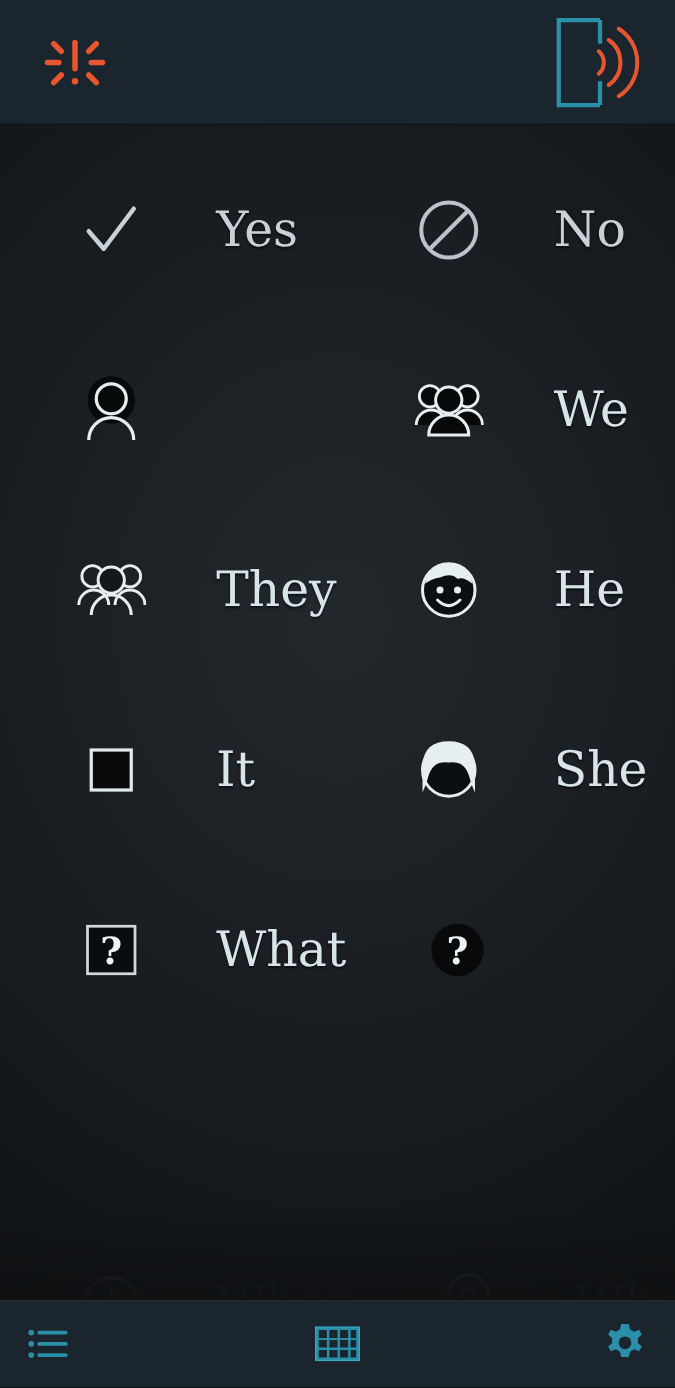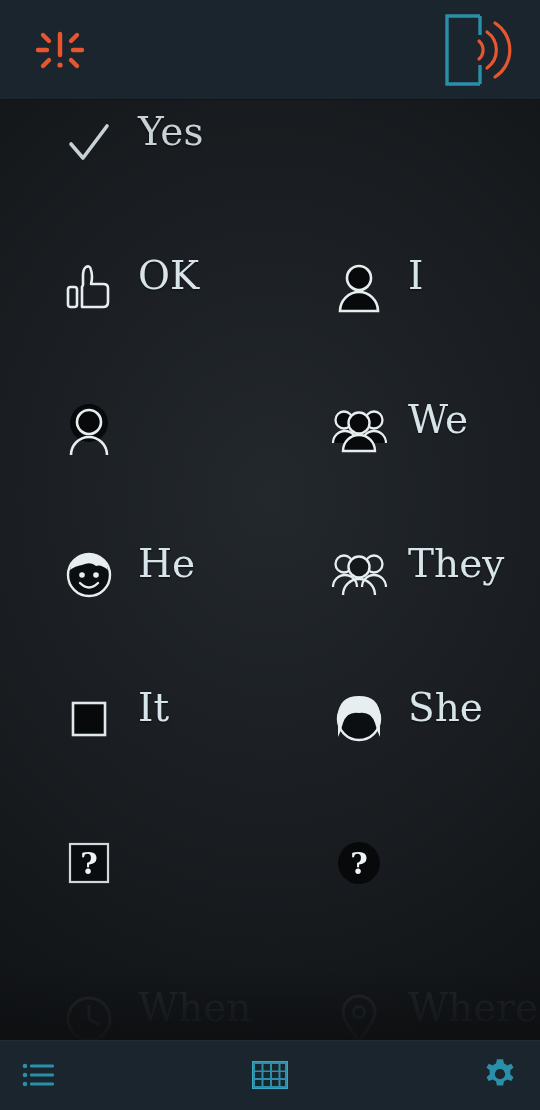--- a/index.html
+++ b/index.html
@@ -66,23 +66,24 @@
     padding-top: 12px;
   }
 
   .row {
     display: flex;
     height: 144px;
   }
   .cell {
     flex: 1 1 50%;
     display: flex;
-    align-items: flex-start;
+    align-items: center;
     cursor: pointer;
     user-select: none;
+    gap: 35px;
   }
   .cell.left  { padding-left: 58px; }
   .cell.right { padding-left: 58px; }
 
   .cell-icon {
     width: 62px;
     height: 62px;
     flex: 0 0 62px;
     display: flex;
     align-items: center;
@@ -188,43 +189,31 @@
 
       <div class="row">
         <div class="cell left">
           <span class="cell-icon">
             <svg width="52" height="52" viewBox="0 0 52 52">
               <path d="M8 27 L20 41 L44 9" fill="none" stroke="#c8d2d6" stroke-width="3.6" stroke-linecap="round" stroke-linejoin="round"></path>
             </svg>
           </span>
           <span class="cell-label dim">Yes</span>
         </div>
-      </div>
-
-      <div class="row">
-        <div class="cell left">
-          <span class="cell-icon">
-            <svg width="52" height="52" viewBox="0 0 52 52">
-              <rect x="5" y="26" width="9" height="20" rx="2.5" fill="none" stroke="#e6eef0" stroke-width="2.6"></rect>
-              <path d="M19 46 L40 46 Q45 46 45 41 L45 27 Q45 23 40 23 L28 23
-                       Q30 16 28 9 Q27 4 23 6 Q20 8 20 15 L20 24 L19 26 Z" fill="none" stroke="#e6eef0" stroke-width="2.6" stroke-linejoin="round"></path>
-            </svg>
-          </span>
-          <span class="cell-label">OK</span>
-        </div>
-        <div class="cell right">
-          <span class="cell-icon">
-            <svg width="52" height="52" viewBox="0 0 52 52">
-              <circle cx="26" cy="17" r="12" fill="#07090a" stroke="#e6eef0" stroke-width="2.6"></circle>
-              <path d="M7 50 A19 19 0 0 1 45 50 Z" fill="#07090a" stroke="#e6eef0" stroke-width="2.6"></path>
-            </svg>
-          </span>
-          <span class="cell-label">I</span>
-        </div>
-      </div>
+        <div class="cell right">
+          <span class="cell-icon">
+            <svg width="52" height="52" viewBox="0 0 52 52">
+              <circle cx="26" cy="26" r="22" fill="none" stroke="#bac4c8" stroke-width="3.2"></circle>
+              <line x1="11" y1="41" x2="41" y2="11" stroke="#bac4c8" stroke-width="3.2"></line>
+            </svg>
+          </span>
+          <span class="cell-label dim">No</span>
+        </div>
+      </div>
+
 
       <div class="row">
         <div class="cell left">
           <span class="cell-icon">
             <svg width="56" height="56" viewBox="0 0 56 56">
               <circle cx="28" cy="20" r="19" fill="#07090a"></circle>
               <circle cx="28" cy="19" r="12" fill="none" stroke="#e6eef0" stroke-width="2.6"></circle>
               <path d="M10 52 A18 18 0 0 1 46 52" fill="none" stroke="#e6eef0" stroke-width="2.6"></path>
             </svg>
           </span>
@@ -238,45 +227,45 @@
               <path d="M31 40 A12 12 0 0 1 55 40" fill="#07090a" stroke="#e6eef0" stroke-width="2.3"></path>
               <circle cx="28" cy="20" r="10.5" fill="#07090a" stroke="#e6eef0" stroke-width="2.4"></circle>
               <path d="M12 48 A16 16 0 0 1 44 48 Z" fill="#07090a" stroke="#e6eef0" stroke-width="2.4"></path>
             </svg>
           </span>
           <span class="cell-label">We</span>
         </div>
       </div>
 
       <div class="row">
-        <div class="cell right">
-          <span class="cell-icon">
-            <svg width="52" height="52" viewBox="0 0 52 52">
-              <circle cx="26" cy="26" r="21" fill="#0c0f11" stroke="#e6eef0" stroke-width="2.4"></circle>
-              <path d="M7 21 Q10 5 26 5 Q42 5 45 21 Q38 15 33 17 Q28 12 19 16 Q12 17 7 21 Z" fill="#e6eef0"></path>
-              <circle cx="19" cy="26" r="2.8" fill="#e6eef0"></circle>
-              <circle cx="33" cy="26" r="2.8" fill="#e6eef0"></circle>
-              <path d="M17 34 Q26 43 35 34" fill="none" stroke="#e6eef0" stroke-width="2.4" stroke-linecap="round"></path>
-            </svg>
-          </span>
-          <span class="cell-label">He</span>
-        </div>
         <div class="cell left">
           <span class="cell-icon">
             <svg width="56" height="56" viewBox="0 0 56 56">
               <circle cx="13" cy="17" r="8.5" fill="none" stroke="#e6eef0" stroke-width="2.3"></circle>
               <path d="M2 40 A12 12 0 0 1 26 40" fill="none" stroke="#e6eef0" stroke-width="2.3"></path>
               <circle cx="43" cy="17" r="8.5" fill="none" stroke="#e6eef0" stroke-width="2.3"></circle>
               <path d="M31 40 A12 12 0 0 1 55 40" fill="none" stroke="#e6eef0" stroke-width="2.3"></path>
               <circle cx="28" cy="20" r="10.5" fill="#15181b" stroke="#e6eef0" stroke-width="2.4"></circle>
               <path d="M12 48 A16 16 0 0 1 44 48" fill="none" stroke="#e6eef0" stroke-width="2.4"></path>
             </svg>
           </span>
           <span class="cell-label">They</span>
         </div>
+        <div class="cell right">
+          <span class="cell-icon">
+            <svg width="52" height="52" viewBox="0 0 52 52">
+              <circle cx="26" cy="26" r="21" fill="#0c0f11" stroke="#e6eef0" stroke-width="2.4"></circle>
+              <path d="M7 21 Q10 5 26 5 Q42 5 45 21 Q38 15 33 17 Q28 12 19 16 Q12 17 7 21 Z" fill="#e6eef0"></path>
+              <circle cx="19" cy="26" r="2.8" fill="#e6eef0"></circle>
+              <circle cx="33" cy="26" r="2.8" fill="#e6eef0"></circle>
+              <path d="M17 34 Q26 43 35 34" fill="none" stroke="#e6eef0" stroke-width="2.4" stroke-linecap="round"></path>
+            </svg>
+          </span>
+          <span class="cell-label">He</span>
+        </div>
       </div>
 
       <div class="row">
         <div class="cell right">
           <span class="cell-icon">
             <svg width="52" height="52" viewBox="0 0 52 52">
               <rect x="10" y="10" width="32" height="32" fill="#07090a" stroke="#dfe8ea" stroke-width="2.6"></rect>
             </svg>
           </span>
           <span class="cell-label">It</span>
@@ -297,20 +286,21 @@
       </div>
 
       <div class="row">
         <div class="cell left">
           <span class="cell-icon">
             <svg width="52" height="52" viewBox="0 0 52 52">
               <rect x="7" y="7" width="38" height="38" fill="#0a0d0f" stroke="#cfd8da" stroke-width="2.2"></rect>
               <text x="26" y="37" text-anchor="middle" font-family="DejaVu Serif, serif" font-size="30" font-weight="bold" fill="#eef4f6">?</text>
             </svg>
           </span>
+          <span class="cell-label">What</span>
         </div>
         <div class="cell right">
           <span class="cell-icon">
             <svg width="52" height="52" viewBox="0 0 52 52">
               <circle cx="26" cy="26" r="21" fill="#07090a"></circle>
               <text x="26" y="37" text-anchor="middle" font-family="DejaVu Serif, serif" font-size="30" font-weight="bold" fill="#eef4f6">?</text>
             </svg>
           </span>
         </div>
       </div>

